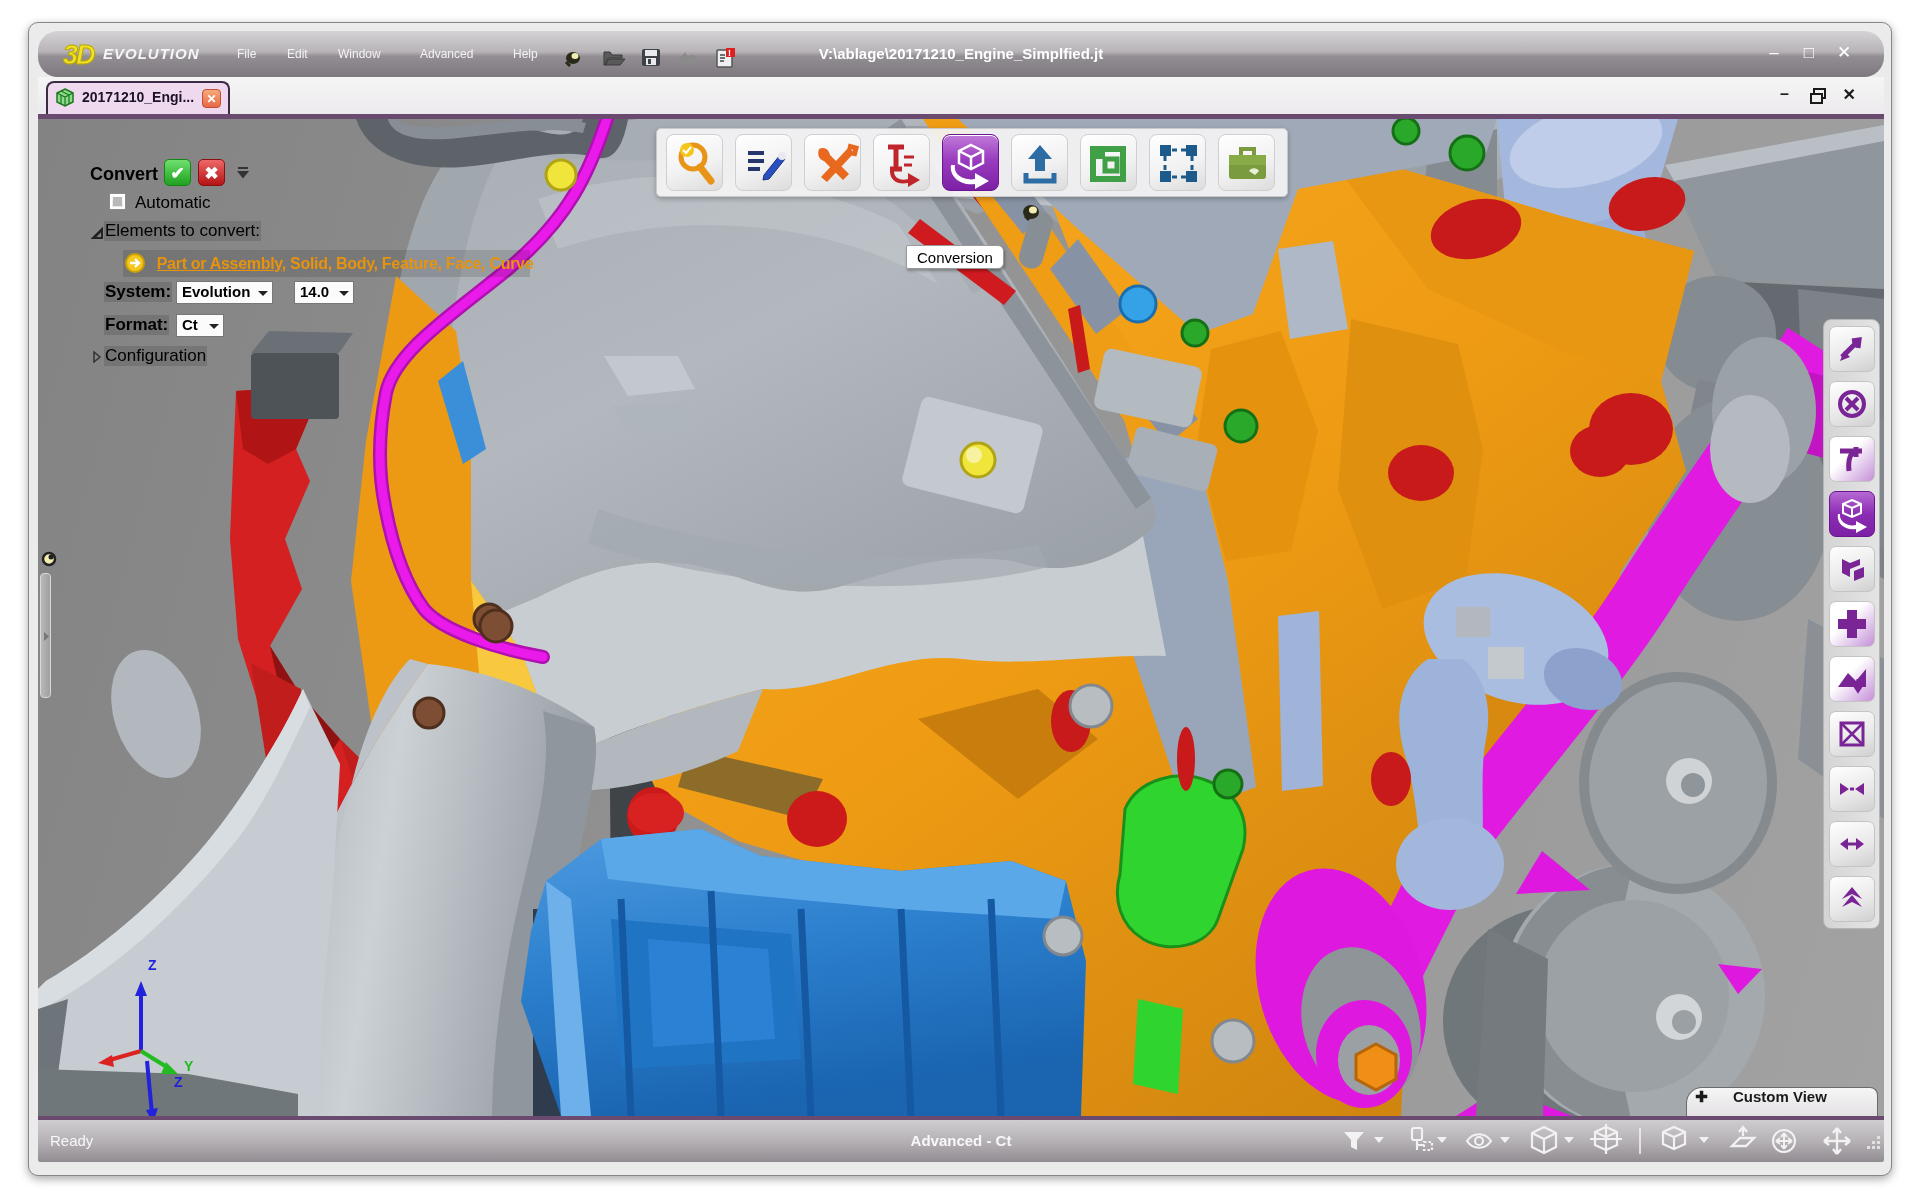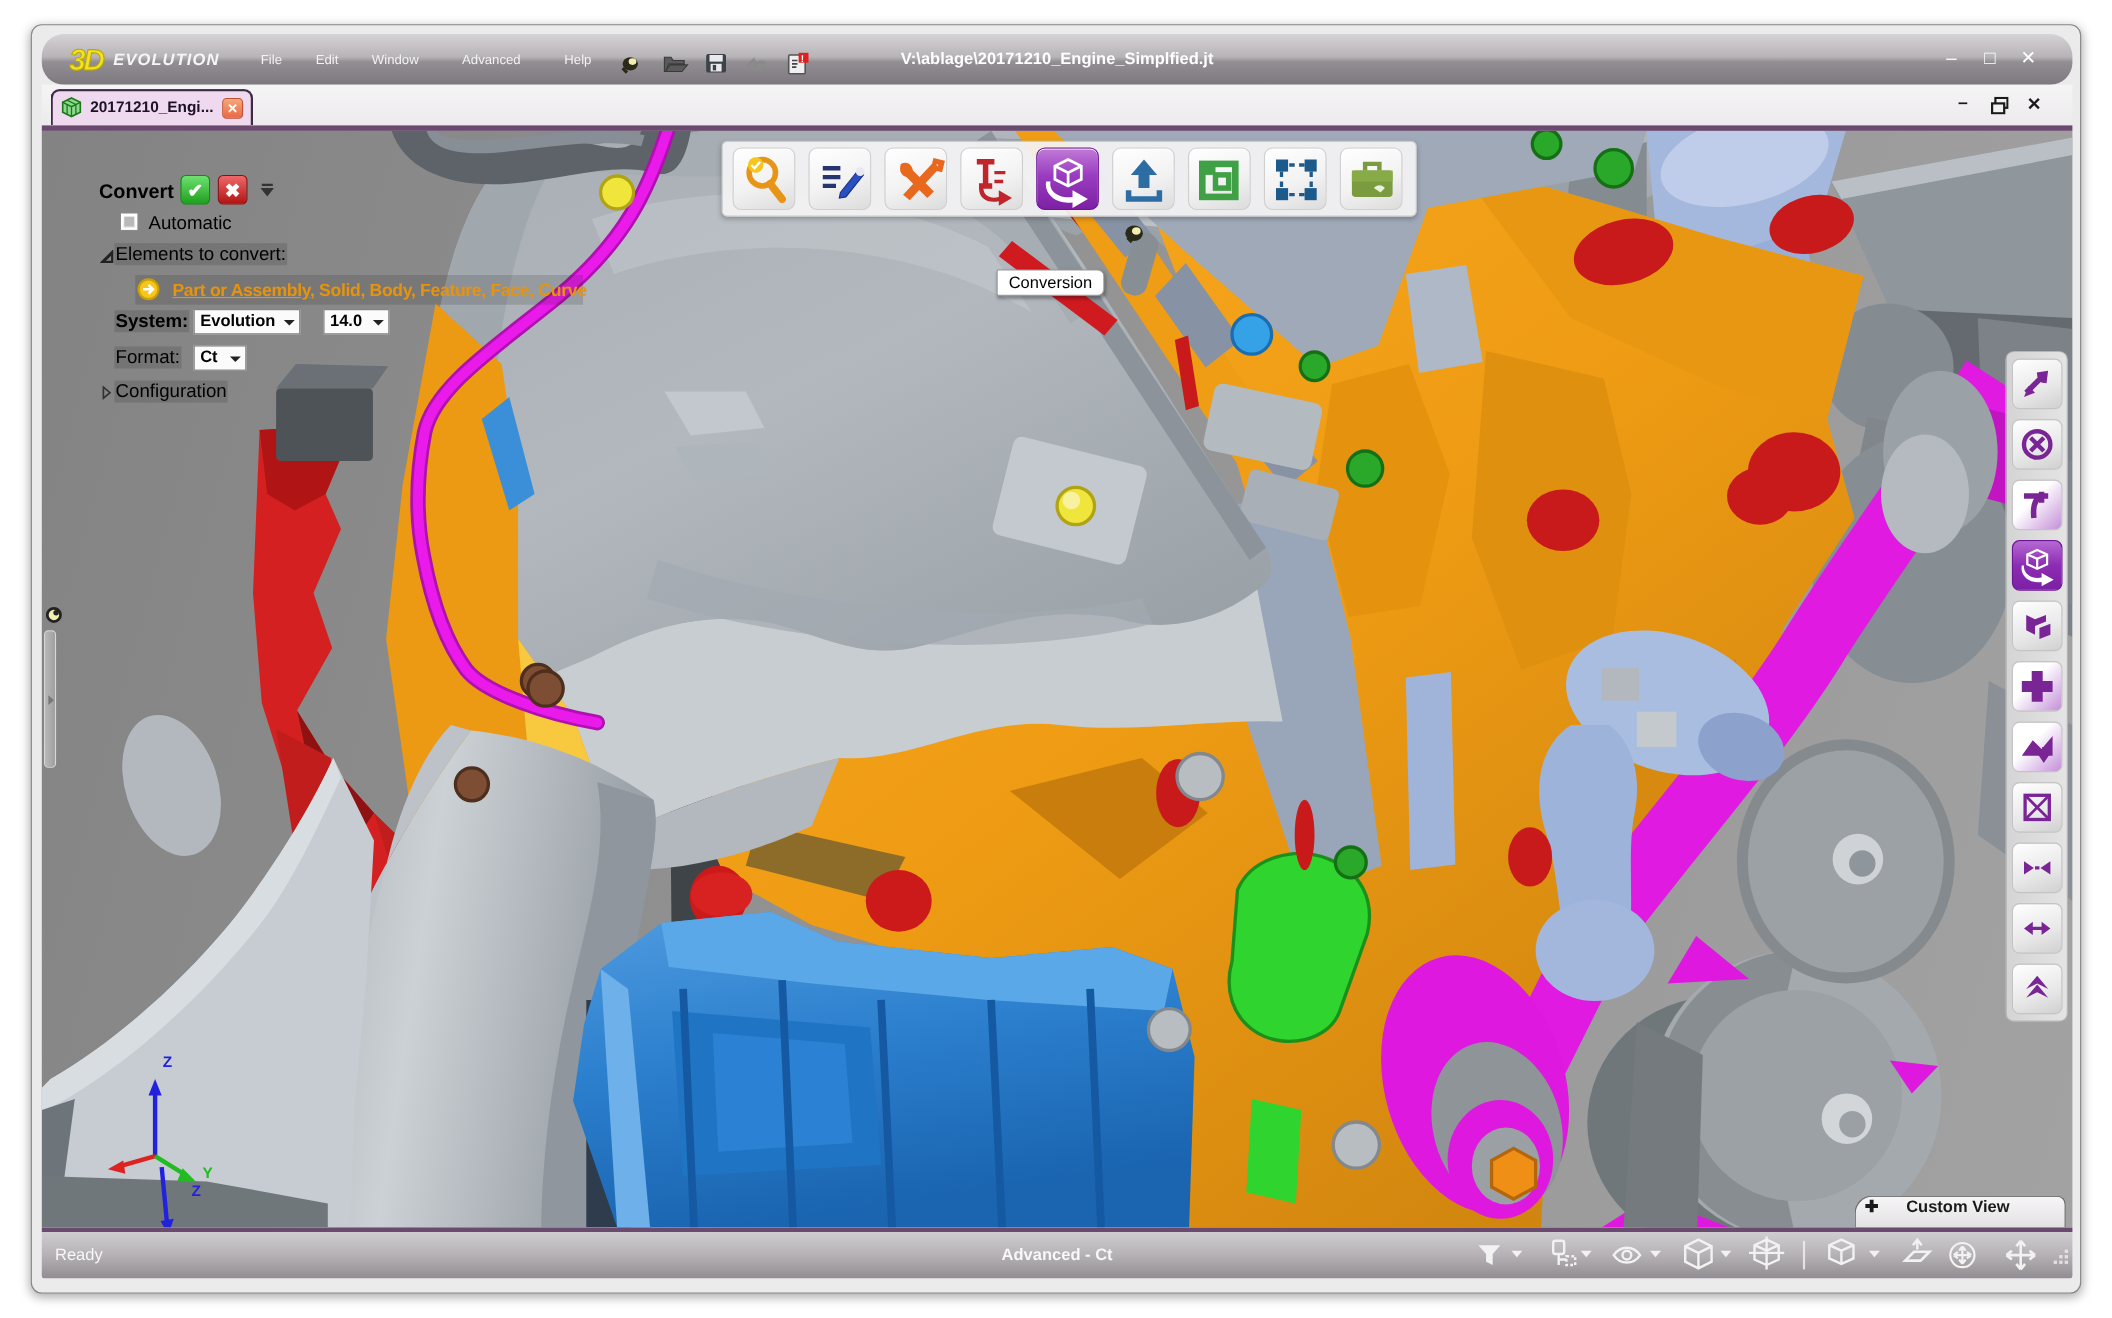--- a/index.html
+++ b/index.html
@@ -381,21 +381,21 @@
       <div class="lbox" style="position:absolute;left:57px;top:131px;height:27px;font-weight:bold;">
         <svg width="24" height="24" style="position:relative;left:0;top:2px;">
             <circle cx="11" cy="11" r="9" fill="#f5c61d" stroke="#caa005" stroke-width="2"></circle>
             <path d="M6,11 H14 M11,7 L15,11 L11,15" stroke="#fff" stroke-width="2.4" fill="none"></path>
           </svg>
         <span style="color:#e8930c;position:relative;top:-5px;left:4px;font-size:16px;letter-spacing:-0.3px;"><u>Part or Assembly</u>, Solid, Body, Feature, Face, Curve</span>
       </div>
       <div class="lbox" style="position:absolute;left:38px;top:163px;font-weight:bold;">System:</div>
       <div class="dd" style="position:absolute;left:110px;top:162px;width:97px;">Evolution</div>
       <div class="dd" style="position:absolute;left:228px;top:162px;width:60px;">14.0</div>
-      <div class="lbox" style="position:absolute;left:38px;top:196px;font-weight:normal;">Format:</div>
+      <div class="lbox" style="position:absolute;left:38px;top:196px;font-weight:bold;">Format:</div>
       <div class="dd" style="position:absolute;left:110px;top:195px;width:48px;">Ct</div>
       <svg style="left:26px;top:231px;" width="10" height="14">
           <path d="M2,2 L8,7 L2,12 Z" fill="none" stroke="#333" stroke-width="1.5"></path>
         </svg>
       <div class="lbox" style="position:absolute;left:38px;top:227px;">Configuration</div>
     </div>
     <div id="lsplit" style="position:absolute;left:2px;top:454px;width:11px;height:125px;background:linear-gradient(90deg,#b9b9b9,#9f9f9f);border:1px solid #d8d8d8;border-radius:4px;">
       <svg width="9" height="11" style="left:1px;top:57px;">
           <path d="M2,1 L7,5.5 L2,10 Z" fill="#777"></path>
         </svg>

